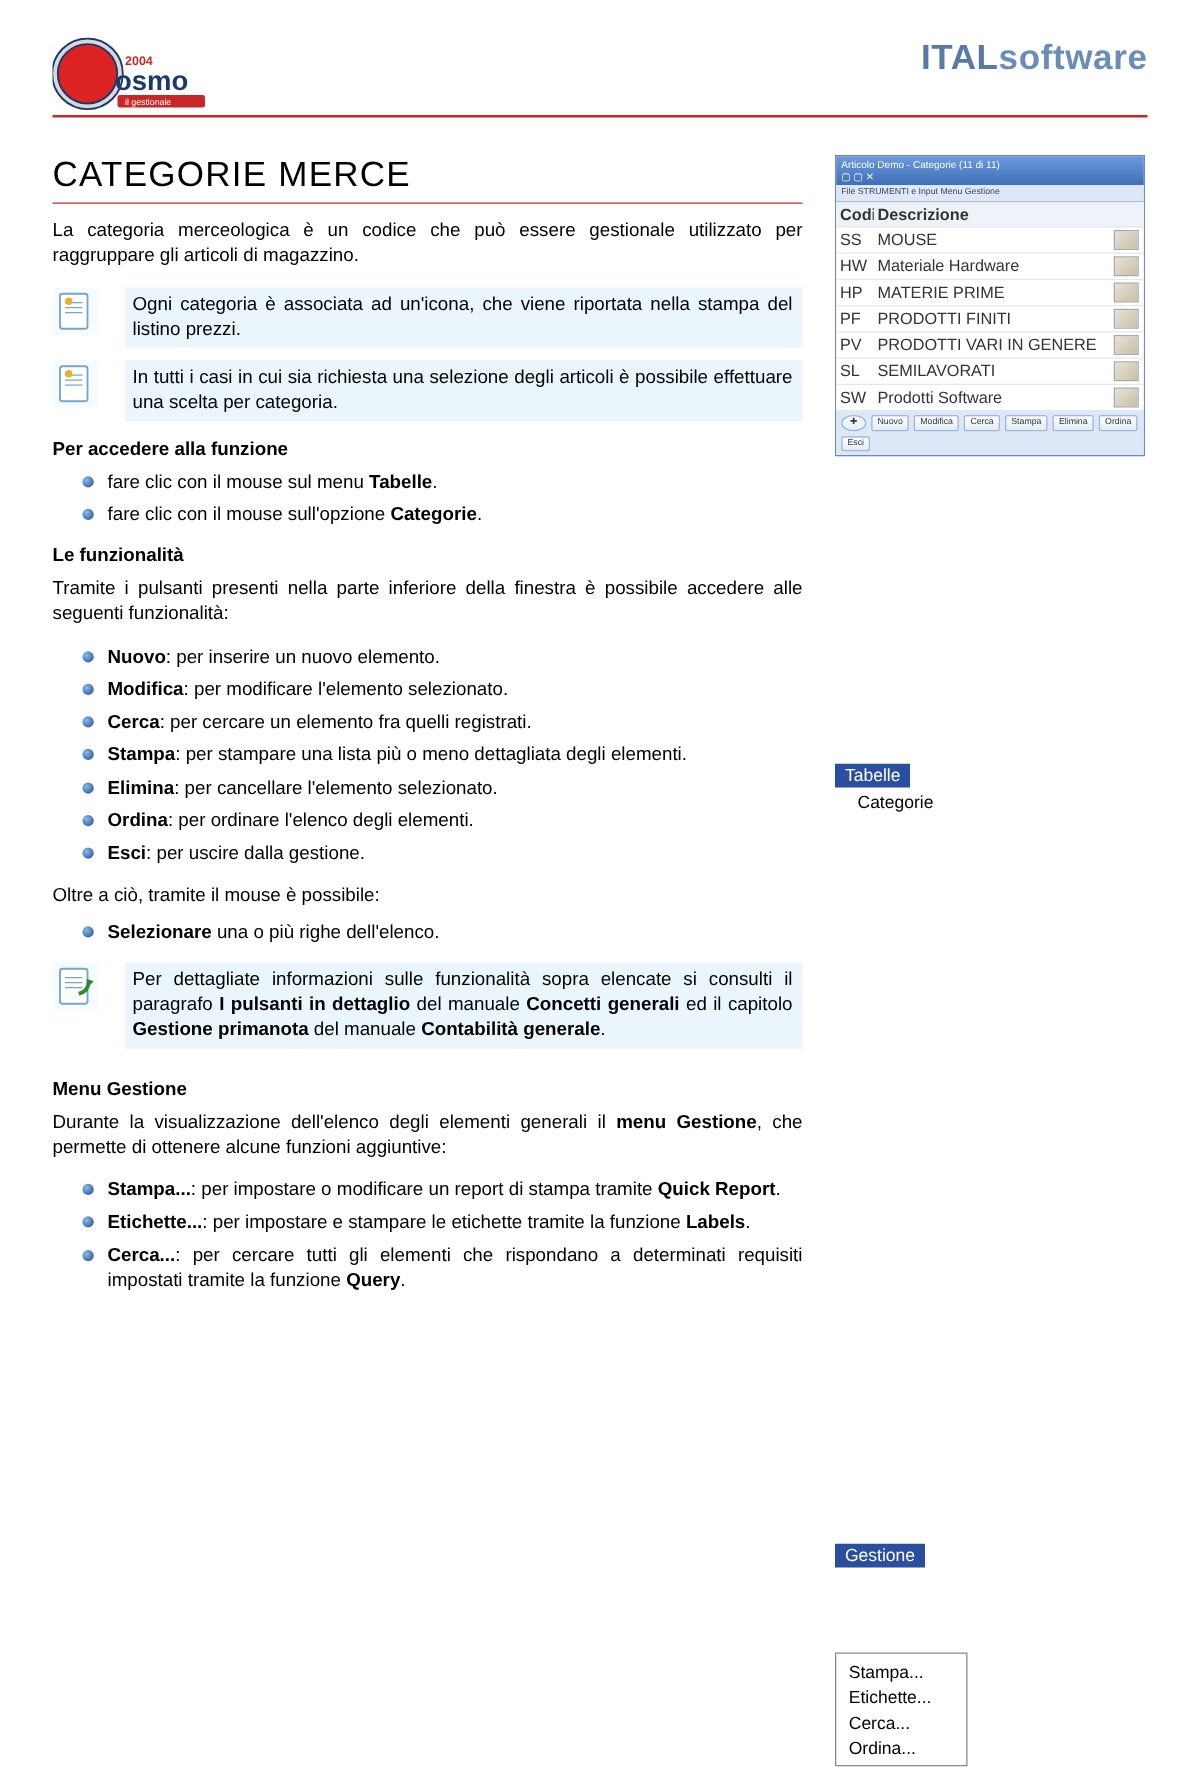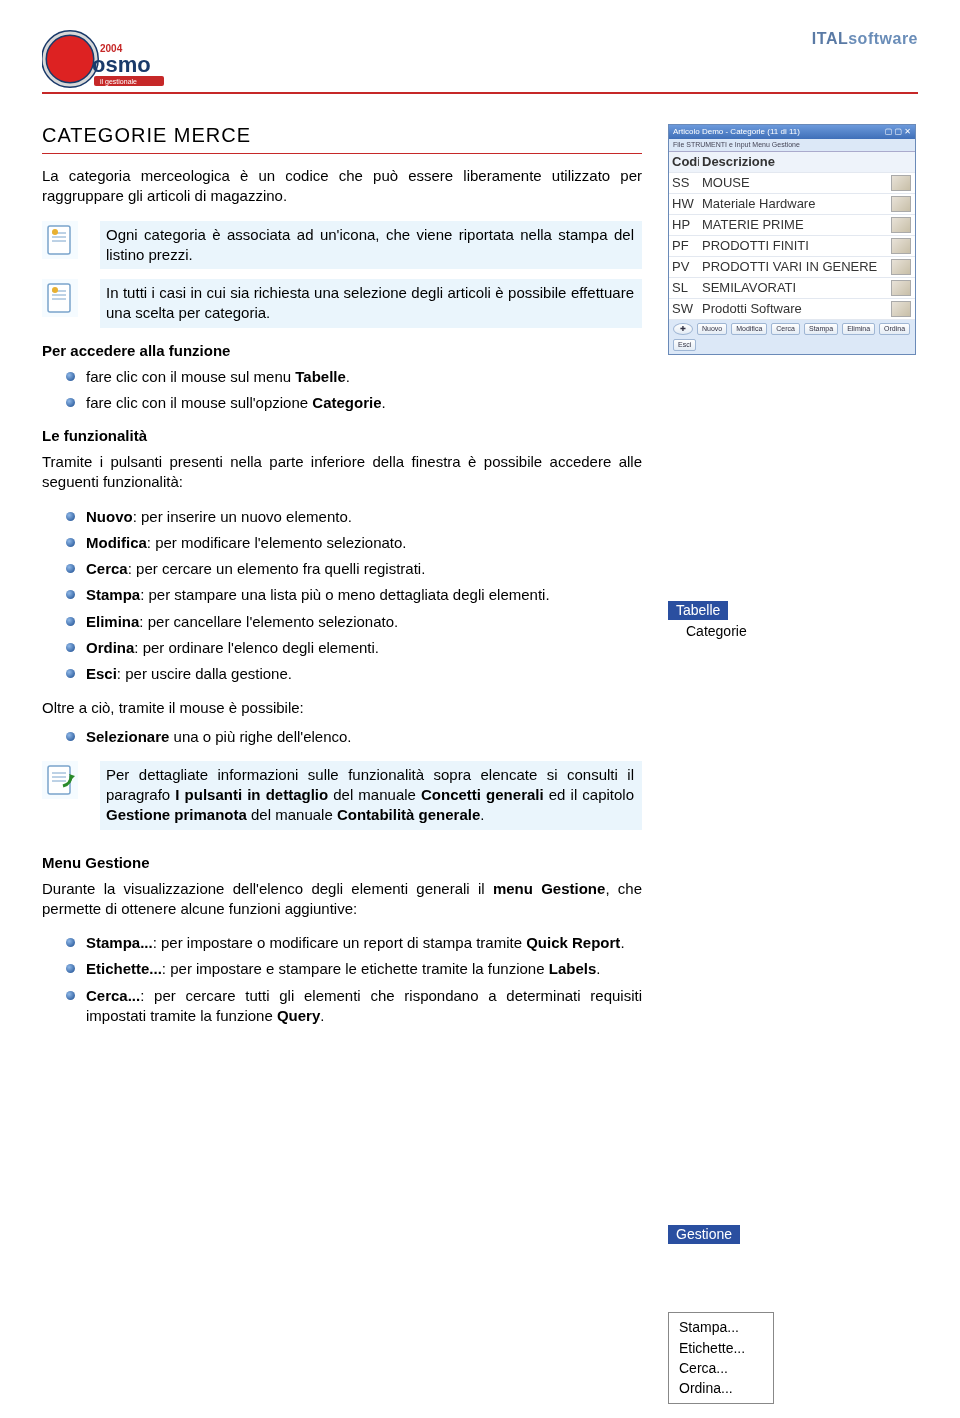--- a/index.html
+++ b/index.html
@@ -22,21 +22,21 @@
     margin-bottom: 4px;
   }
   .logo-left {
     width: 140px;
     height: 58px;
     position: relative;
   }
   .logo-left svg { display:block; }
   .logo-right {
     font-family: Arial, sans-serif;
-    font-size: 16px;
+    font-size: 28px;
     font-weight: bold;
     color: #6a8db8;
     letter-spacing: 0.5px;
     text-shadow: 0 1px 0 #fff, 1px 0 0 #fff;
   }
   .logo-right .bold { font-weight: 900; color:#5a7aa5; }
   .hr-red {
     border: none;
     border-top: 2px solid #c62828;
     margin: 2px 0 30px 0;
@@ -45,21 +45,21 @@
     display: flex;
     gap: 26px;
   }
   .col-main {
     flex: 0 0 600px;
   }
   .col-side {
     flex: 1;
   }
   h1.page-title {
-    font-size: 20px;
+    font-size: 28px;
     font-weight: normal;
     letter-spacing: 1px;
     margin: 0 0 6px 0;
     color: #000;
   }
   .title-rule {
     border: none;
     border-top: 1px solid #c62828;
     margin: 0 0 12px 0;
   }
@@ -128,20 +128,21 @@
     font-size: 8px;
     line-height: 1.2;
   }
   .side-window .titlebar {
     background: linear-gradient(#6c9adc, #3f6fb8);
     color: #fff;
     padding: 2px 4px;
     display: flex;
     justify-content: space-between;
     font-size: 8px;
+    flex-direction: column;
   }
   .side-window .toolbar {
     background: #dce8f7;
     padding: 2px 4px;
     border-bottom: 1px solid #aac;
     font-size: 7px;
     color: #445;
   }
   .side-window .grid {
     background: #fff;
@@ -236,21 +237,21 @@
   </div>
   <hr class="hr-red">
 
   <div class="two-col">
 
     <div class="col-main">
 
       <h1 class="page-title">CATEGORIE MERCE</h1>
       <hr class="title-rule">
 
-      <p class="body">La categoria merceologica è un codice che può essere liberamente utilizzato per raggruppare gli articoli di magazzino.</p>
+      <p class="body">La categoria merceologica è un codice che può essere gestionale utilizzato per raggruppare gli articoli di magazzino.</p>
 
       <div class="note-row">
         <div class="note-icon">
           <svg width="30" height="32" viewBox="0 0 30 32">
             <rect x="3" y="2" width="22" height="28" rx="2" fill="#fff" stroke="#7aa4cc" stroke-width="1.5"></rect>
             <line x1="7" y1="9" x2="21" y2="9" stroke="#7aa4cc"></line>
             <line x1="7" y1="13" x2="21" y2="13" stroke="#7aa4cc"></line>
             <line x1="7" y1="17" x2="21" y2="17" stroke="#7aa4cc"></line>
             <circle cx="10" cy="8" r="3" fill="#e8b030"></circle>
           </svg>

